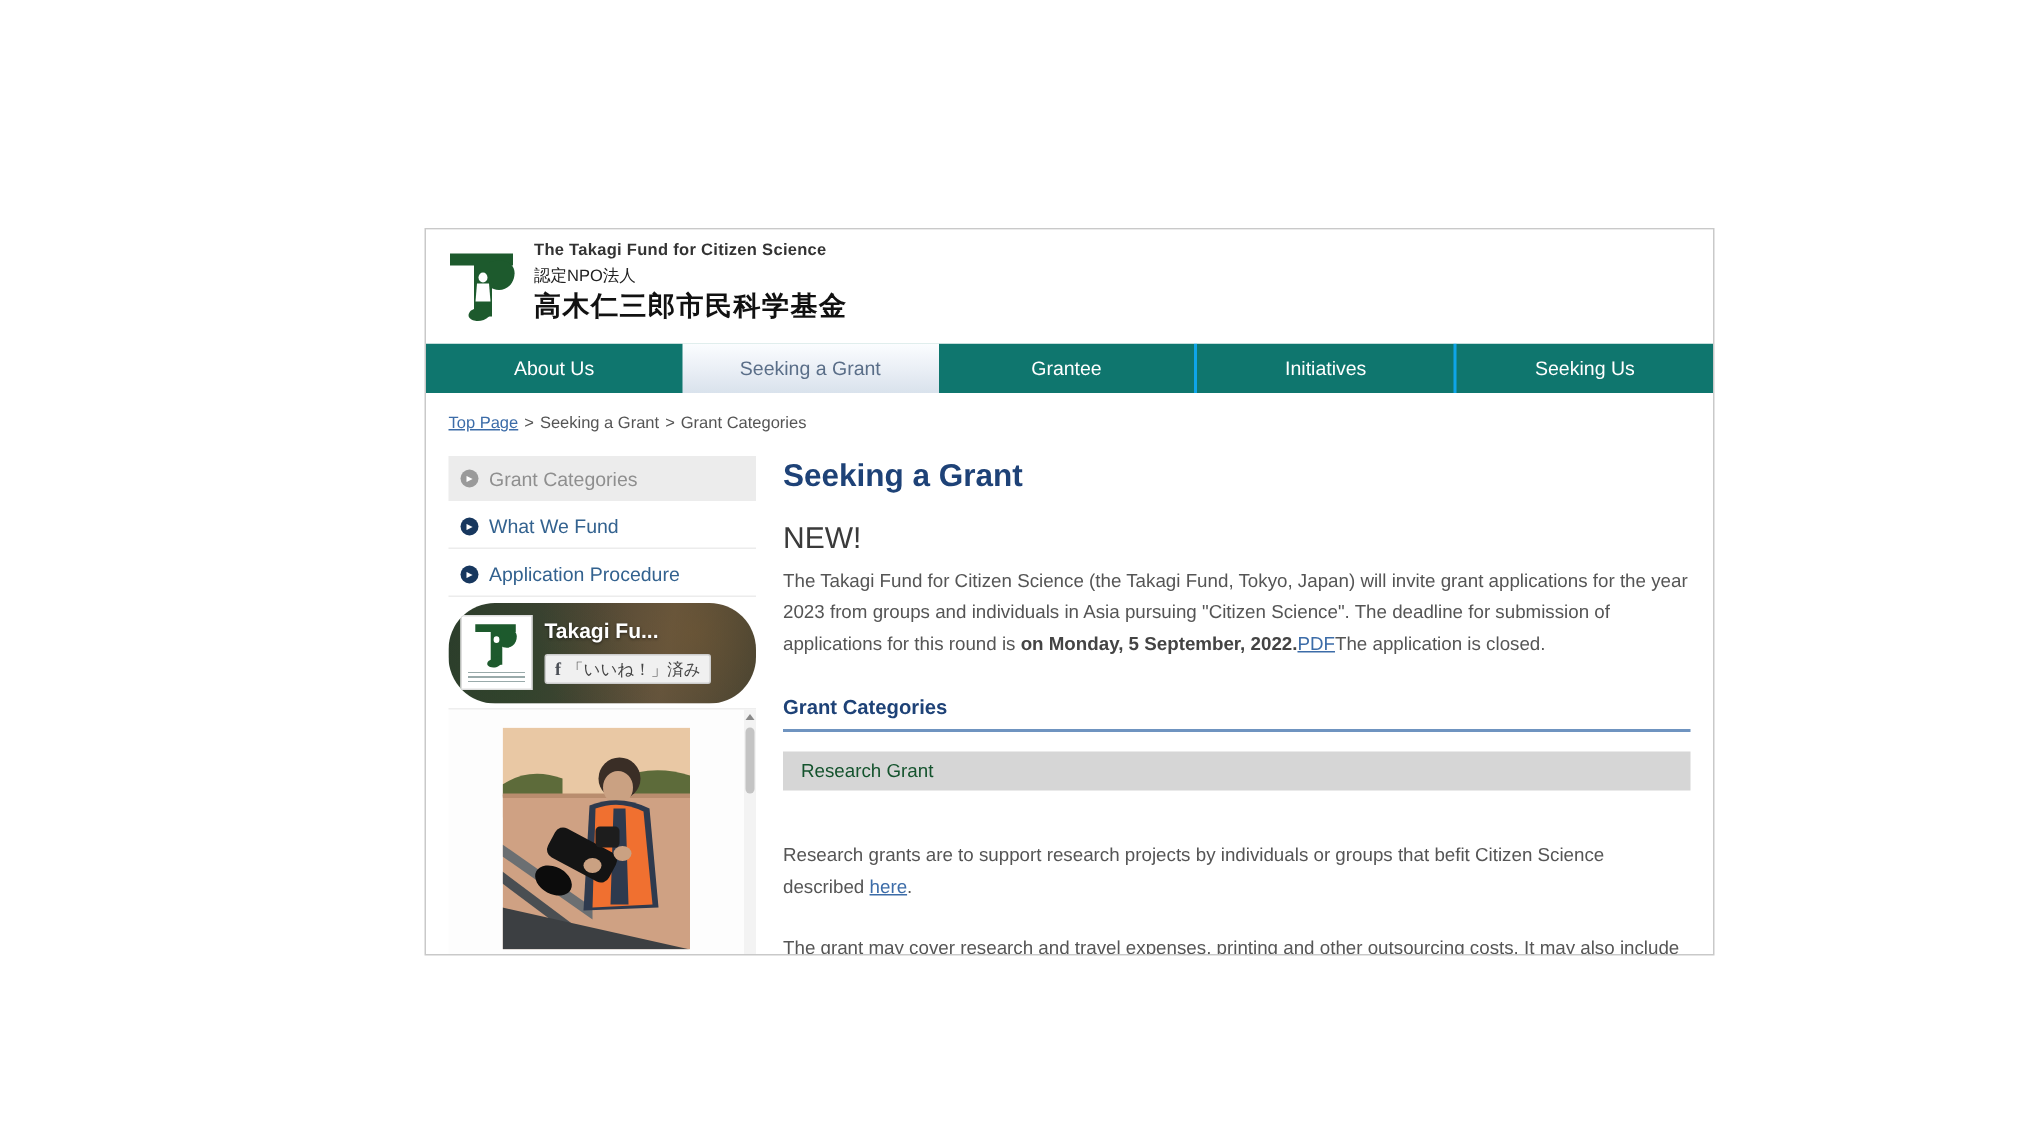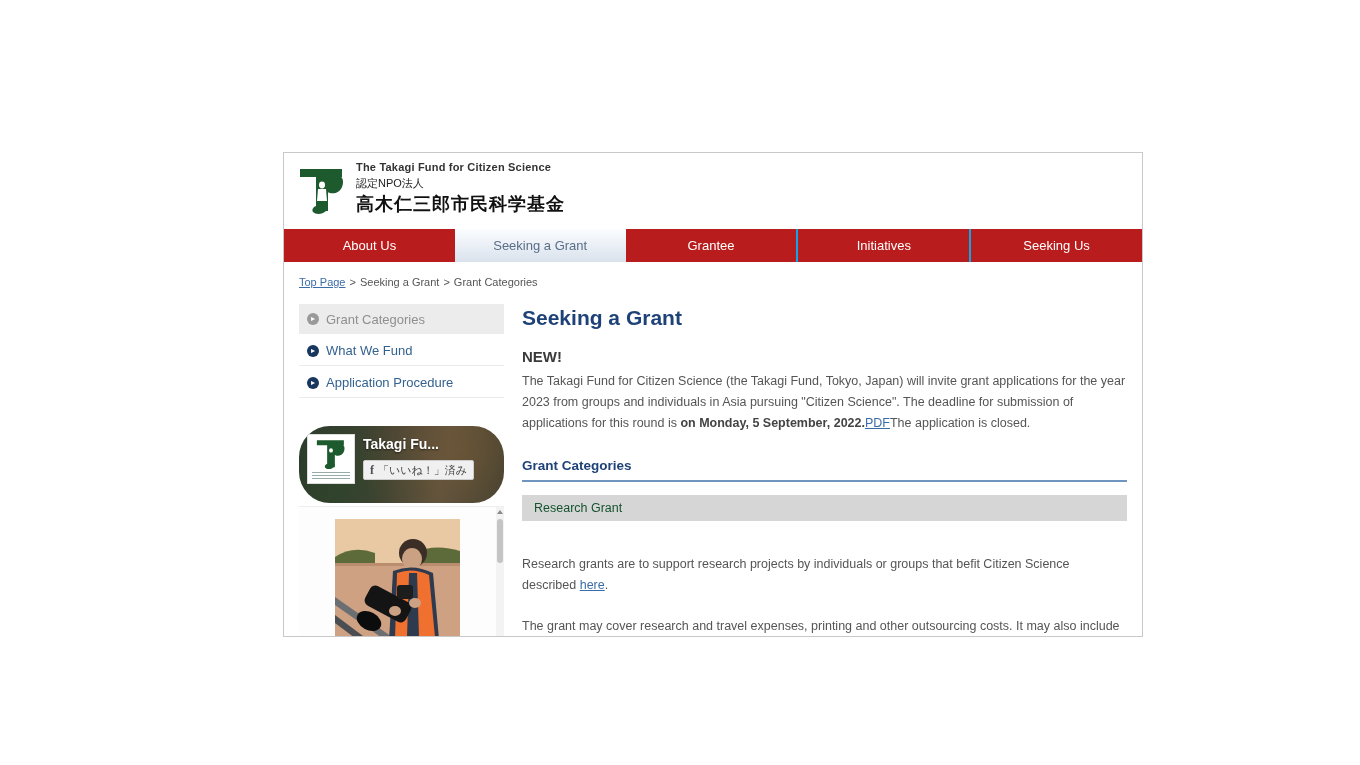--- a/index.html
+++ b/index.html
@@ -21,21 +21,21 @@
   .header-right { position:absolute; right:10px; top:8px; text-align:right; }
   .top-links { font-size:11px; color:#888; }
   .top-links a { color:#3c6ca8; text-decoration:underline; cursor:pointer; }
   .top-links .sep { color:#666; margin:0 3px; }
   .search-row { margin-top:10px; display:flex; align-items:center; justify-content:flex-end; }
   .search-input { width:153px; height:19px; border:1px solid #a9a9a9; background:#fff; font-size:11px; padding:0 4px; }
   .search-btn { height:19px; margin-left:4px; background:#17375e; color:#fff; border:1px solid #0f2844;
                 font-size:11px; font-weight:bold; padding:0 7px; cursor:pointer; line-height:17px; }
 
   
-  .nav { display:flex; height:33px; background:#b91c1c;justify-content:space-between; }
+  .nav { display:flex; height:33px; background:#0f766e;justify-content:space-between; }
   .nav-item { flex:1; text-align:center; line-height:33px; font-size:13px; color:#fff;
               cursor:pointer; border-left:2px solid #0ea5e9; }
   .nav-item:first-child { border-left:none; }
   .nav-item.active { background:linear-gradient(#fbfdff,#e9eef5 55%,#d9e2ec); color:#5a6e88; border-left:none; }
   .nav-item.active + .nav-item { border-left:none; }
 
   
   .breadcrumb { padding:14px 15px 12px 15px; font-size:11px; color:#555; }
   .breadcrumb a { color:#3c6ca8; text-decoration:underline; cursor:pointer; }
   .breadcrumb .sep { margin:0 4px; color:#555; }
@@ -49,21 +49,21 @@
   .side-item { display:flex; align-items:center; height:30px; padding:0 8px; margin-bottom:2px;
                font-size:13px; cursor:pointer; background:#fff; border-bottom:1px solid #ececec; }
   .side-item.active { background:#ececec; color:#8f8f8f; border-bottom:none; }
   .side-item .bullet { width:12px; height:12px; border-radius:50%; background:#17375e; color:#fff;
                        font-size:8px; line-height:12px; text-align:center; margin-right:7px; flex:none; }
   .side-item.active .bullet { background:#9a9a9a; }
   .side-item .lbl { color:#33628f; }
   .side-item.active .lbl { color:#8f8f8f; }
 
   
-  .fb-widget { position:relative; height:77px; margin-top:28px; overflow:hidden;
+  .fb-widget { position:relative; height:67px; margin-top:4px; overflow:hidden;
     background:
       radial-gradient(circle at 80% 30%, rgba(120,90,50,.55), transparent 60%),
       radial-gradient(circle at 20% 80%, rgba(40,70,40,.6), transparent 55%),
       linear-gradient(100deg,#2c3a2c 0%,#4a4336 45%,#5d5240 70%,#3a3c30 100%);
     border-radius: 31px;
   }
   .fb-logo { position:absolute; left:8px; top:8px; width:48px; height:50px; background:#fff;
              border:1px solid #ddd; display:flex; flex-direction:column; align-items:center; }
   .fb-logo .mini-lines { width:38px; height:8px; margin-top:1px;
              background:repeating-linear-gradient(#9aa 0 1px, transparent 1px 3px); }
@@ -76,21 +76,21 @@
   
   .feed { position:relative; margin-top:3px; background:#fdfdfd; height:165px; border-top:1px solid #eee; }
   .feed-photo { position:absolute; left:36px; top:12px; width:125px; height:148px; overflow:hidden; }
   .feed-scroll { position:absolute; right:0; top:0; bottom:0; width:8px; background:#f3f3f3; }
   .feed-scroll .up { position:absolute; top:3px; left:1px; width:0; height:0;
                      border-left:3px solid transparent; border-right:3px solid transparent; border-bottom:4px solid #8a8a8a; }
   .feed-scroll .thumb { position:absolute; top:12px; left:1px; width:6px; height:44px; background:#c4c4c4; border-radius:3px; }
 
   
   .page-title { font-size:21px; font-weight:bold; color:#1e4277; margin:2px 0 18px 0; }
-  .new-label { font-size:15px; font-weight:bold; color:#3a3a3a; margin-bottom:6px; }
+  .new-label { font-size:20px; font-weight:normal; color:#3a3a3a; margin-bottom:6px; }
   .para { font-size:12.5px; line-height:1.68; color:#555; }
   .para a { color:#3c6ca8; text-decoration:underline; cursor:pointer; }
   .para b { color:#444;text-align:center; }
   .section-title { margin-top:24px; font-size:13.5px; font-weight:bold; color:#1e4277;
                    padding-bottom:7px; border-bottom:2px solid #6f94c0; }
   .category-bar { margin-top:13px; background:#d6d6d6; padding:6px 12px; font-size:12.5px;
                   font-weight:normal; color:#14532d; }
   .para.mt { margin-top:33px; }
   .para.mt2 { margin-top:20px; }
 </style>

